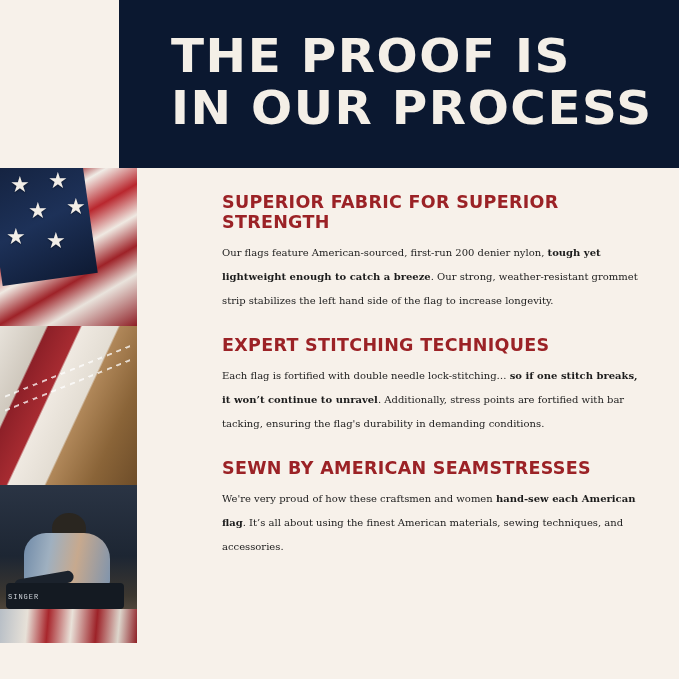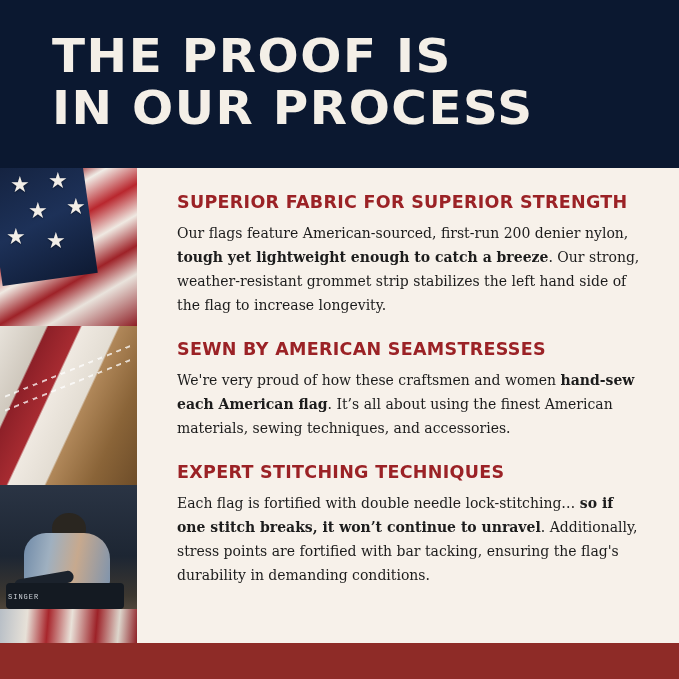--- a/index.html
+++ b/index.html
@@ -13,20 +13,21 @@
     background: #f7f1ea;
     overflow: hidden;
   }
   .poster {
     position: relative;
     width: 679px;
     height: 679px;
     background: #f7f1ea;
     display: flex;
     flex-direction: column;
+    align-items: flex-end;
   }
   
   .header {
     background: #0b1830;
     height: 168px;
     flex: 0 0 168px;
     box-sizing: border-box;
     padding: 30px 40px 0 52px;
   }
   .header-title {
@@ -141,38 +142,39 @@
     font-size: 7px;
     color: #cfd4da;
     letter-spacing: 1px;
     font-family: Liberation Mono, monospace;
   }
   
   .content {
     flex: 1 1 auto;
     padding: 24px 38px 0 40px;
     box-sizing: border-box;
+    margin-left: 45px;
   }
   .section {
     margin-bottom: 22px;
   }
   .section:last-child { margin-bottom: 0; }
   .section-title {
     font-family: "DejaVu Sans", sans-serif;
     font-weight: bold;
     color: #9b2226;
     font-size: 17.5px;
     letter-spacing: 0.3px;
     margin: 0 0 9px 0;
     text-transform: uppercase;
   }
   .section-body {
     font-family: "DejaVu Serif", serif;
     color: #1c1c1c;
-    font-size: 14px;
+    font-size: 10px;
     line-height: 24px;
     margin: 0;
   }
   .section-body b {
     font-weight: bold;
   }
   
   .footer {
     height: 36px;
     flex: 0 0 36px;
@@ -224,31 +226,31 @@
     <div class="content">
 
       <div class="section">
         <h2 class="section-title">SUPERIOR FABRIC FOR SUPERIOR STRENGTH</h2>
         <p class="section-body">
           <span>Our flags feature American-sourced, first-run 200 denier nylon, </span><b>tough yet lightweight enough to catch a breeze</b><span>. Our strong, weather-resistant grommet strip stabilizes the left hand side of the flag to increase longevity.</span>
         </p>
       </div>
 
       <div class="section">
+        <h2 class="section-title">EXPERT STITCHING TECHNIQUES</h2>
+        <p class="section-body">
+          <span>Each flag is fortified with double needle lock-stitching… </span><b>so if one stitch breaks, it won’t continue to unravel</b><span>. Additionally, stress points are fortified with bar tacking, ensuring the flag's durability in demanding conditions.</span>
+        </p>
+      </div>
+
+      <div class="section">
         <h2 class="section-title">SEWN BY AMERICAN SEAMSTRESSES</h2>
         <p class="section-body">
           <span>We're very proud of how these craftsmen and women </span><b>hand-sew each American flag</b><span>. It’s all about using the finest American materials, sewing techniques, and accessories.</span>
         </p>
       </div>
 
-      <div class="section">
-        <h2 class="section-title">EXPERT STITCHING TECHNIQUES</h2>
-        <p class="section-body">
-          <span>Each flag is fortified with double needle lock-stitching… </span><b>so if one stitch breaks, it won’t continue to unravel</b><span>. Additionally, stress points are fortified with bar tacking, ensuring the flag's durability in demanding conditions.</span>
-        </p>
-      </div>
-
     </div>
   </div>
 
   <div class="footer"></div>
 
 </div>
 
 </body></html>

